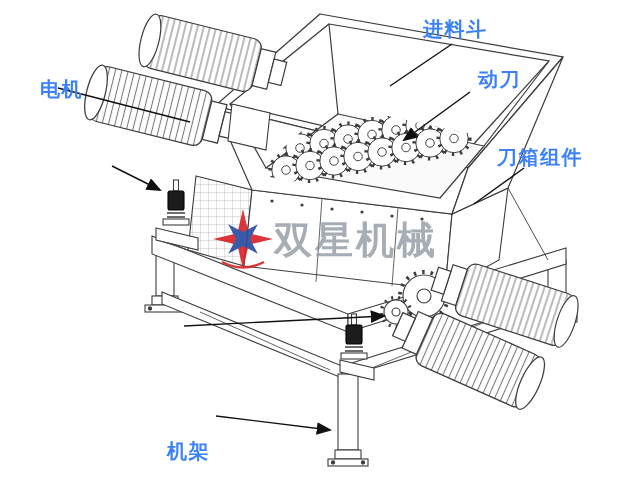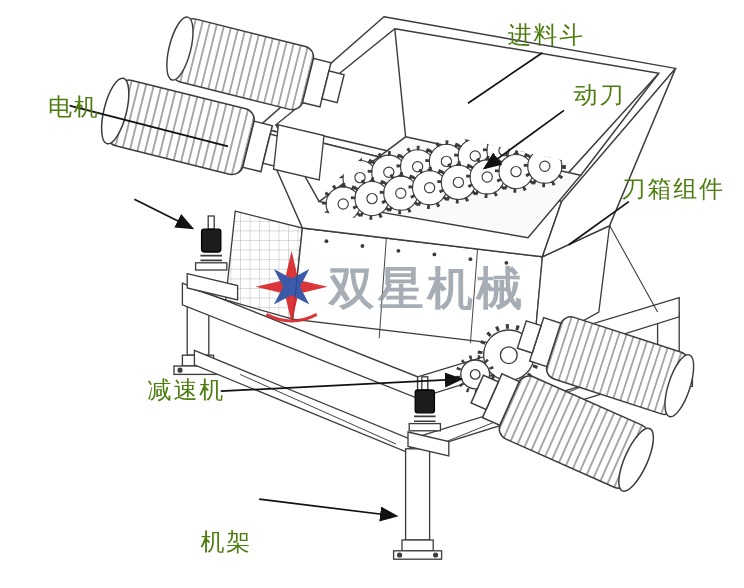--- a/index.html
+++ b/index.html
@@ -1,19 +1,19 @@
 <!DOCTYPE html>
 <html><head>
 <meta charset="utf-8">
 <style>
   html,body{margin:0;padding:0;background:#fff;}
   .stage{position:relative;width:620px;height:490px;background:#fff;overflow:hidden;
          font-family:"Liberation Serif","DejaVu Serif",serif;}
   .stage svg{position:absolute;left:0;top:0;z-index:1;}
-  .label{position:absolute;font-size:20px;font-weight:400;color:#4d7c0f;
+  .label{position:absolute;font-size:20px;font-weight:700;color:#3b82f6;
          letter-spacing:1.5px;white-space:nowrap;z-index:2;}
 </style>
 </head>
 <body>
 
 <div class="stage">
 
   <svg width="620" height="490" viewBox="0 0 620 490">
     <defs>
       <marker id="ah" markerWidth="11" markerHeight="9" refX="9.5" refY="4.5" orient="auto">
@@ -159,17 +159,16 @@
       <path d="M470,92 L404,140" marker-end="url(#ah)"></path>
       <path d="M524,168 L474,204"></path>
       <path d="M184,326 L384,316" marker-end="url(#ah)"></path>
       <path d="M216,416 L330,430" marker-end="url(#ah)"></path>
     </g>
   </svg>
 
   <div class="label" style="left:40px;top:60px;margin-top:16px;">电机</div>
   <div class="label" style="left:423px;top:16px;">进料斗</div>
   <div class="label" style="left:478px;top:66px;">动刀</div>
-  <div class="label" style="left:497px;top:144px;margin-left:21px;">刀箱组件</div>
-  <div class="label" style="left:123px;top:312px;">减速机</div>
+  <div class="label" style="left:497px;top:144px;">刀箱组件</div>
   <div class="label" style="left:167px;top:396px;margin-top:42px;">机架</div>
 
 </div>
 
 </body></html>

